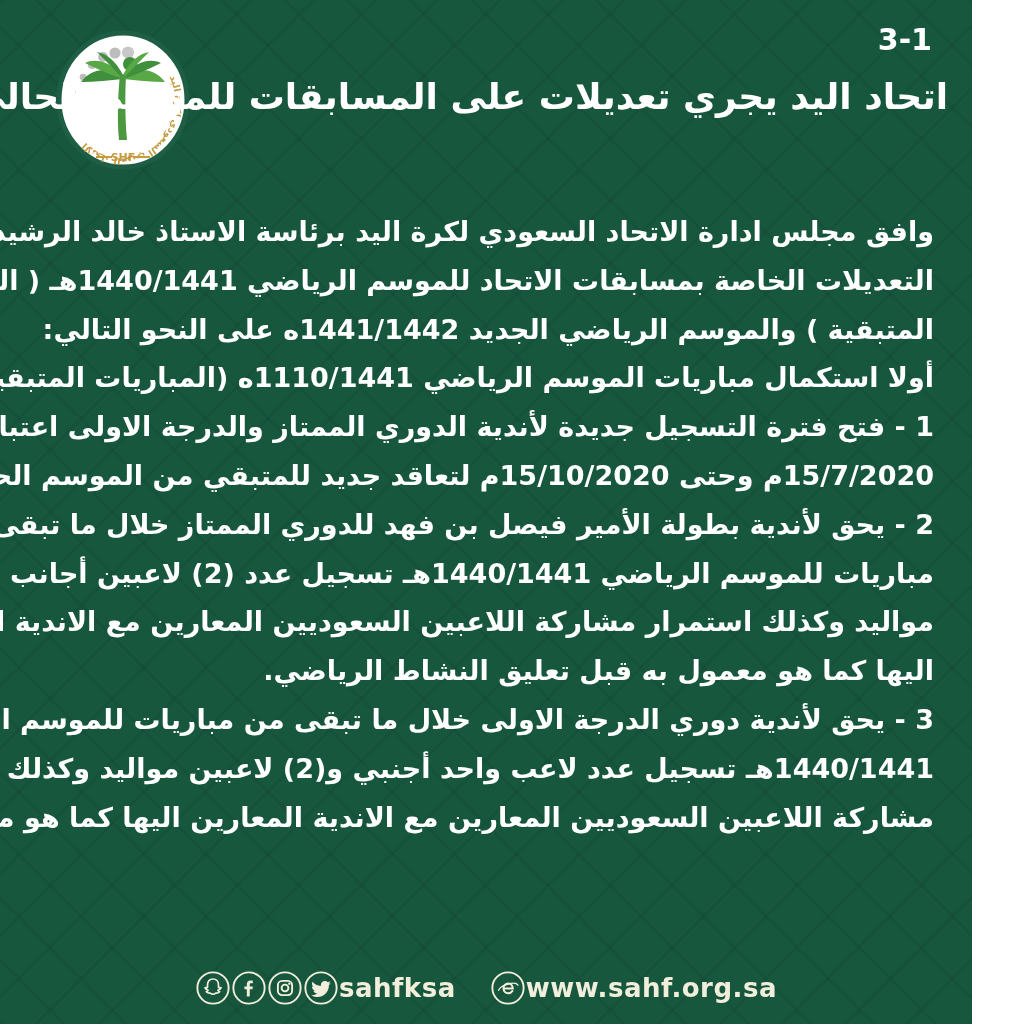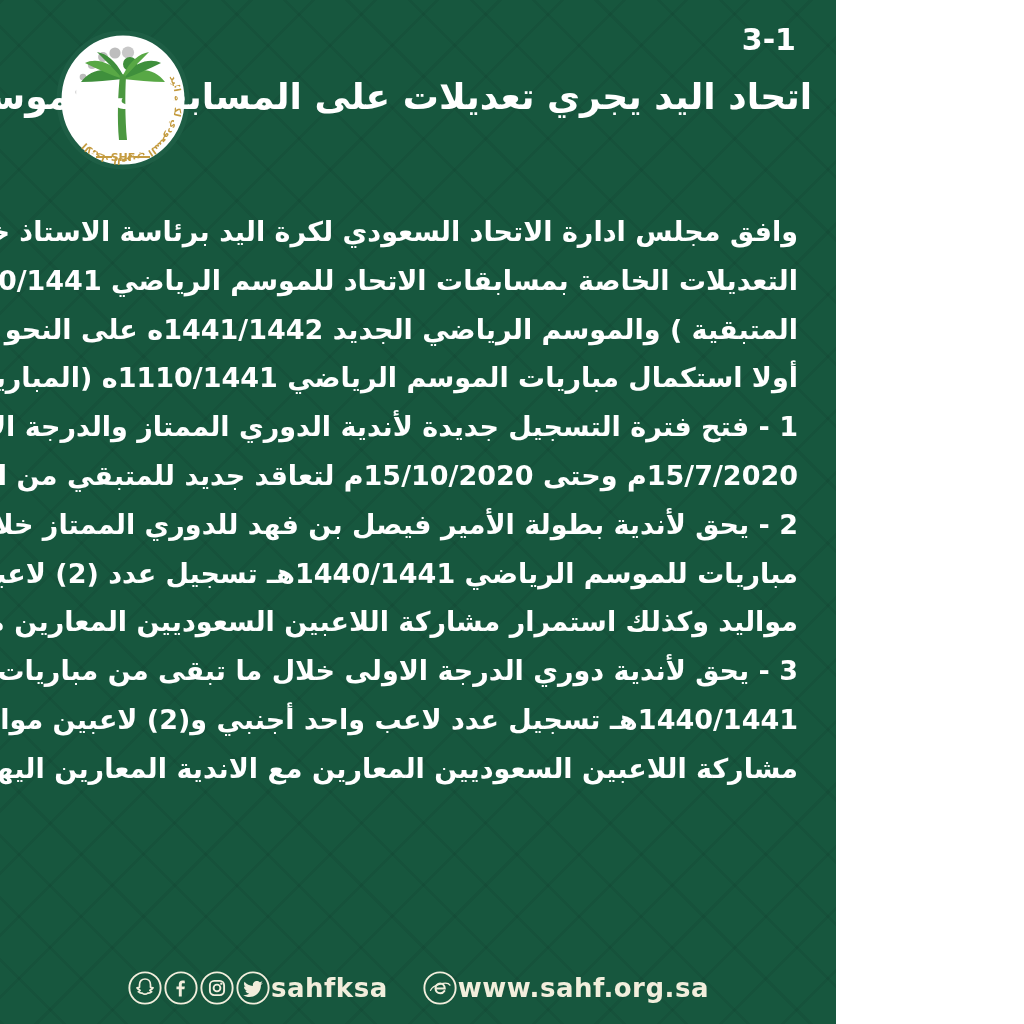--- a/index.html
+++ b/index.html
@@ -1,21 +1,21 @@
 <!DOCTYPE html>
 <html lang="ar"><head>
 <meta charset="utf-8">
 <style>
   html,body{margin:0;padding:0;}
   body{
     width:1024px;height:1024px;overflow:hidden;
     font-family:"DejaVu Sans","Liberation Sans",sans-serif;
   }
   .canvas{
-    position:relative;width:836px;height:1024px;
+    position:relative;width:972px;height:1024px;
     background-color:#17573E;
     background-image:
       repeating-linear-gradient(45deg, rgba(0,0,0,0.055) 0, rgba(0,0,0,0.055) 3px, transparent 3px, transparent 44px),
       repeating-linear-gradient(135deg, rgba(0,0,0,0.055) 0, rgba(0,0,0,0.055) 3px, transparent 3px, transparent 44px);
   }
   .page-indicator{
     position:absolute;top:22px;right:40px;
     color:#FFFFFF;font-size:30px;font-weight:bold;direction:ltr;
   }
   .logo-wrap{position:absolute;top:30px;left:56px;width:134px;height:140px;}
@@ -92,20 +92,21 @@
   <div class="body-text" id="body-lines">
       <div class="bline">وافق مجلس ادارة الاتحاد السعودي لكرة اليد برئاسة الاستاذ خالد الرشيد على بعض</div>
       <div class="bline">التعديلات الخاصة بمسابقات الاتحاد للموسم الرياضي 1440/1441هـ ( المباريات</div>
       <div class="bline">المتبقية ) والموسم الرياضي الجديد 1441/1442ه على النحو التالي:</div>
       <div class="bline">أولا استكمال مباريات الموسم الرياضي 1110/1441ه (المباريات المتبقية)</div>
       <div class="bline">1 - فتح فترة التسجيل جديدة لأندية الدوري الممتاز والدرجة الاولى اعتباراً من</div>
       <div class="bline">15/7/2020م وحتى 15/10/2020م لتعاقد جديد للمتبقي من الموسم الحالي</div>
       <div class="bline">2 - يحق لأندية بطولة الأمير فيصل بن فهد للدوري الممتاز خلال ما تبقى من</div>
       <div class="bline">مباريات للموسم الرياضي 1440/1441هـ تسجيل عدد (2) لاعبين أجانب و(2) لاعبين</div>
       <div class="bline">مواليد وكذلك استمرار مشاركة اللاعبين السعوديين المعارين مع الاندية المعارين</div>
+      <div class="bline">اليها كما هو معمول به قبل تعليق النشاط الرياضي.</div>
       <div class="bline">3 - يحق لأندية دوري الدرجة الاولى خلال ما تبقى من مباريات للموسم الرياضي</div>
       <div class="bline">1440/1441هـ تسجيل عدد لاعب واحد أجنبي و(2) لاعبين مواليد وكذلك استمرار</div>
       <div class="bline">مشاركة اللاعبين السعوديين المعارين مع الاندية المعارين اليها كما هو معمول به.</div>
     </div>
 
   <div class="footer">
     <span class="icn">
       <svg width="36" height="36" viewBox="0 0 38 38">
         <circle cx="19" cy="19" r="16.5" fill="none" stroke="#F2EEDC" stroke-width="2"></circle>
         <path d="M19,9.5 c-3.6,0-5.8,2.6-5.8,6.2 v2.6 c-0.9,0.3-1.8,0.45-2.7,0.45 c0.7,1.3,2,2.2,3.4,2.6 c-0.3,0.7-0.9,1.3-2,1.6 c1.1,1.1,2.7,1.6,4.2,1.4 c0.8,0.7,1.9,1.15,2.9,1.15 c1,0,2.1-0.45,2.9-1.15 c1.5,0.2,3.1-0.3,4.2-1.4 c-1.1-0.3-1.7-0.9-2-1.6 c1.4-0.4,2.7-1.3,3.4-2.6 c-0.9,0-1.8-0.15-2.7-0.45 v-2.6 c0-3.6-2.2-6.2-5.8-6.2 Z" fill="none" stroke="#F2EEDC" stroke-width="1.8" stroke-linejoin="round"></path>

